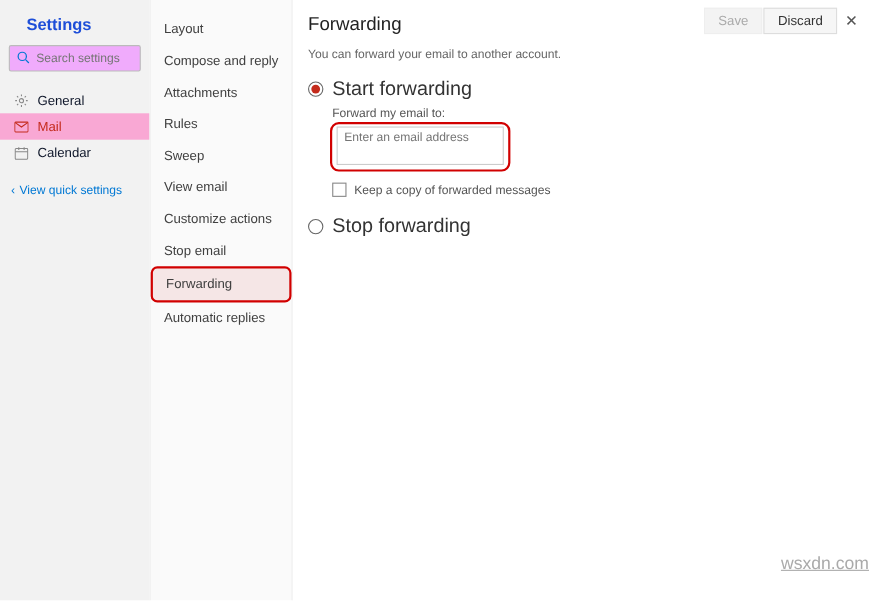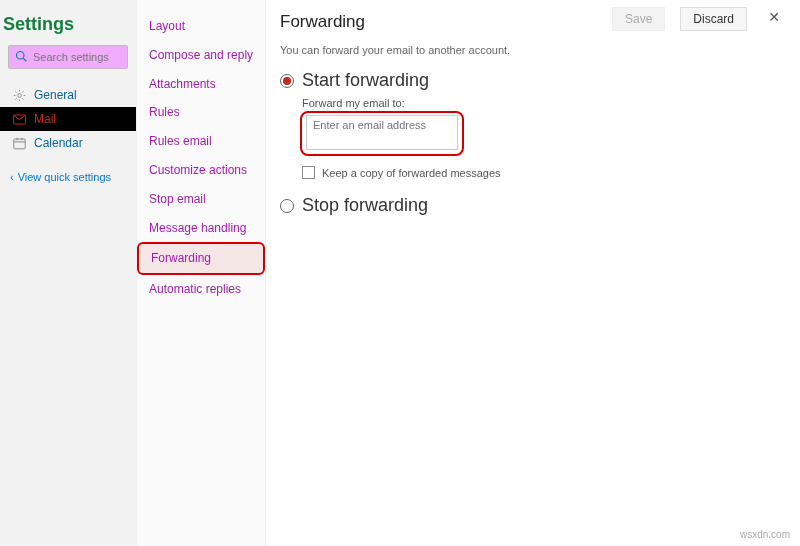--- a/index.html
+++ b/index.html
@@ -1,53 +1,53 @@
 <!DOCTYPE html>
 <html><head>
 <meta charset="utf-8">
 <style>
   * { box-sizing: border-box; margin: 0; padding: 0; font-family: "Segoe UI", Arial, sans-serif; }
   body { width: 800px; height: 546px; background: #fff; overflow: hidden; font-size: 12px; color: #333; position: relative; }
 
   .left-panel { position: absolute; left: 0; top: 0; width: 136px; height: 100%; background: #f2f2f2; padding-top: 10px; }
-  .left-panel h1 { font-size: 18px; font-weight: 600; padding: 4px 3px 10px; color: #15803d; }
+  .left-panel h1 { font-size: 15px; font-weight: 600; padding: 4px 24px 10px; color: #1d4ed8; }
   .search-box { margin: 0 8px 14px; border: 1px solid #bbb; background: #f0abfc; border-radius: 2px; height: 24px; display: flex; align-items: center; padding: 0 6px; gap: 6px; }
   .search-box input { border: none; outline: none; font-size: 11px; flex: 1; background: transparent; }
   .search-icon { color: #0078d4; font-size: 12px; }
 
-  .nav-item { display: flex; align-items: center; gap: 8px; padding: 5px 12px; font-size: 12px; color: #0369a1; cursor: pointer; }
-  .nav-item.active { position: relative; background: #000000; color: #c42b1c; font-weight: 500; }
+  .nav-item { display: flex; align-items: center; gap: 8px; padding: 5px 12px; font-size: 12px; color: #0f172a; cursor: pointer; }
+  .nav-item.active { position: relative; background: #f9a8d4; color: #c42b1c; font-weight: 500; }
   .nav-item .ic { width: 14px; display: flex; justify-content: center; }
   .quick-link { margin-top: 12px; padding: 4px 10px; font-size: 11px; color: #0078d4; display: flex; align-items: center; gap: 4px; cursor: pointer; }
 
   .mid-panel { position: absolute; left: 136px; top: 0; width: 130px; height: 100%; background: #fafafa; border-left: 1px solid #eee; border-right: 1px solid #eee; padding-top: 12px; }
-  .mid-item { padding: 6px 10px 6px 12px; font-size: 12px; color: #a21caf; cursor: pointer; line-height: 1.4; }
+  .mid-item { padding: 6px 10px 6px 12px; font-size: 12px; color: #404040; cursor: pointer; line-height: 1.4; }
   .mid-item.selected { background: #f5e6e6; }
   .hl-red { border: 2px solid #d10000; border-radius: 6px; }
 
   .main { position: absolute; left: 266px; top: 0; right: 0; height: 100%; padding: 0 14px; }
   .main-header { display: flex; align-items: center; justify-content: space-between; padding: 6px 0 12px; }
   .main-title { font-size: 17px; font-weight: 400; color: #222; padding-top: 6px; }
-  .header-actions { display: flex; gap: 15px; }
+  .header-actions { display: flex; align-items: center; gap: 1px; }
   .btn { font-size: 12px; padding: 4px 12px; background: #f6f6f6; border: 1px solid #ddd; cursor: pointer; }
   .btn.disabled { color: #aaa; background: #f3f3f3; border-color: #eee; }
   .close-x { width: 24px; text-align: center; font-size: 14px; color: #555; cursor: pointer; padding: 2px; }
 
   .desc { font-size: 11px; color: #666; margin-bottom: 14px; }
   .radio-row { display: flex; align-items: center; gap: 8px; font-size: 18px; margin-bottom: 6px; }
   .radio { width: 14px; height: 14px; border: 1px solid #666; border-radius: 50%; display: inline-flex; align-items: center; justify-content: center; }
   .radio.checked::after { content: ""; width: 8px; height: 8px; border-radius: 50%; background: #c42b1c; }
   .sub { margin-left: 22px; font-size: 11px; color: #555; margin-top: 2px; }
   .email-input { margin-left: 22px; margin-top: 4px; width: 152px; padding: 3px 6px 18px; border: 1px solid #ccc; font-size: 11px; color: #888; }
   .hl-red2 { border: 2px solid #d10000; border-radius: 8px; padding: 2px 4px 4px; display: inline-block; }
   .chk-row { margin-left: 22px; margin-top: 10px; display: flex; align-items: center; gap: 7px; font-size: 11px; color: #555; }
   .chk { width: 13px; height: 13px; border: 1px solid #888; background: #fff; }
   .second-radio { margin-top: 16px; }
 
-  .wm { position: absolute; bottom: 6px; right: 10px; font-size: 10px; color: #aaa; }
+  .wm { position: absolute; bottom: 24px; right: 10px; font-size: 16px; color: #aaa; text-decoration: underline; }
 </style>
 </head>
 <body>
 
 <div class="left-panel">
   <h1>Settings</h1>
   <div class="search-box">
     <span class="search-icon">
       <svg width="12" height="12" viewBox="0 0 16 16">
           <circle cx="7" cy="7" r="5" fill="none" stroke="#0078d4" stroke-width="1.5"></circle>
@@ -93,24 +93,24 @@
     <span>‹</span>
     <span>View quick settings</span>
   </div>
 </div>
 
 <div class="mid-panel">
   <div class="mid-item">Layout</div>
   <div class="mid-item">Compose and reply</div>
   <div class="mid-item">Attachments</div>
   <div class="mid-item">Rules</div>
-  <div class="mid-item">Rules email</div>
+  <div class="mid-item">Sweep</div>
+  <div class="mid-item">View email</div>
   <div class="mid-item">Customize actions</div>
   <div class="mid-item">Stop email</div>
-  <div class="mid-item">Message handling</div>
   <div class="mid-item selected hl-red">Forwarding</div>
   <div class="mid-item">Automatic replies</div>
 </div>
 
 <div class="main">
   <div class="main-header">
     <div class="main-title">Forwarding</div>
     <div class="header-actions">
       <div class="btn disabled">Save</div>
       <div class="btn">Discard</div>

